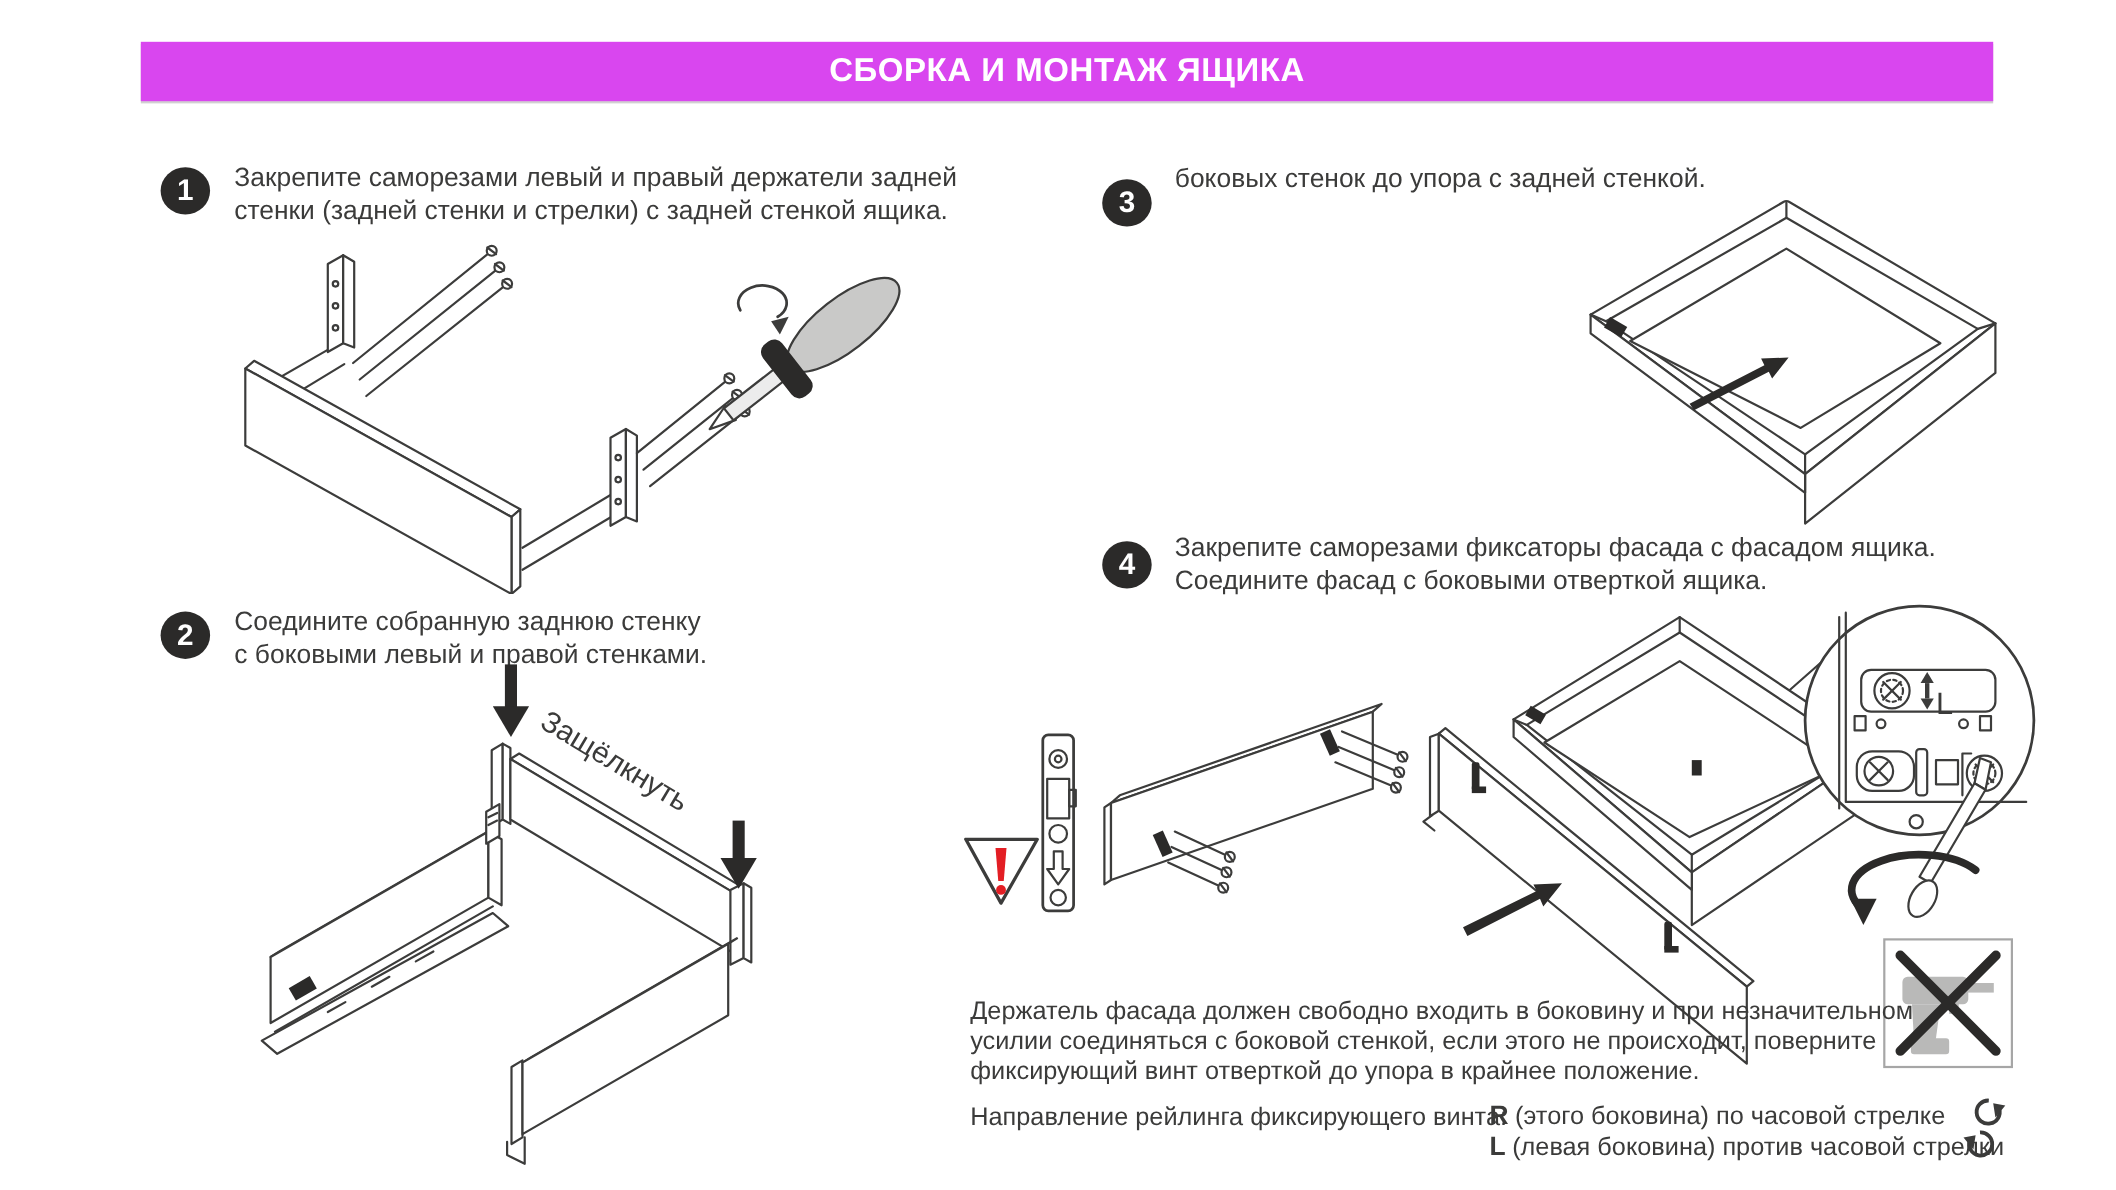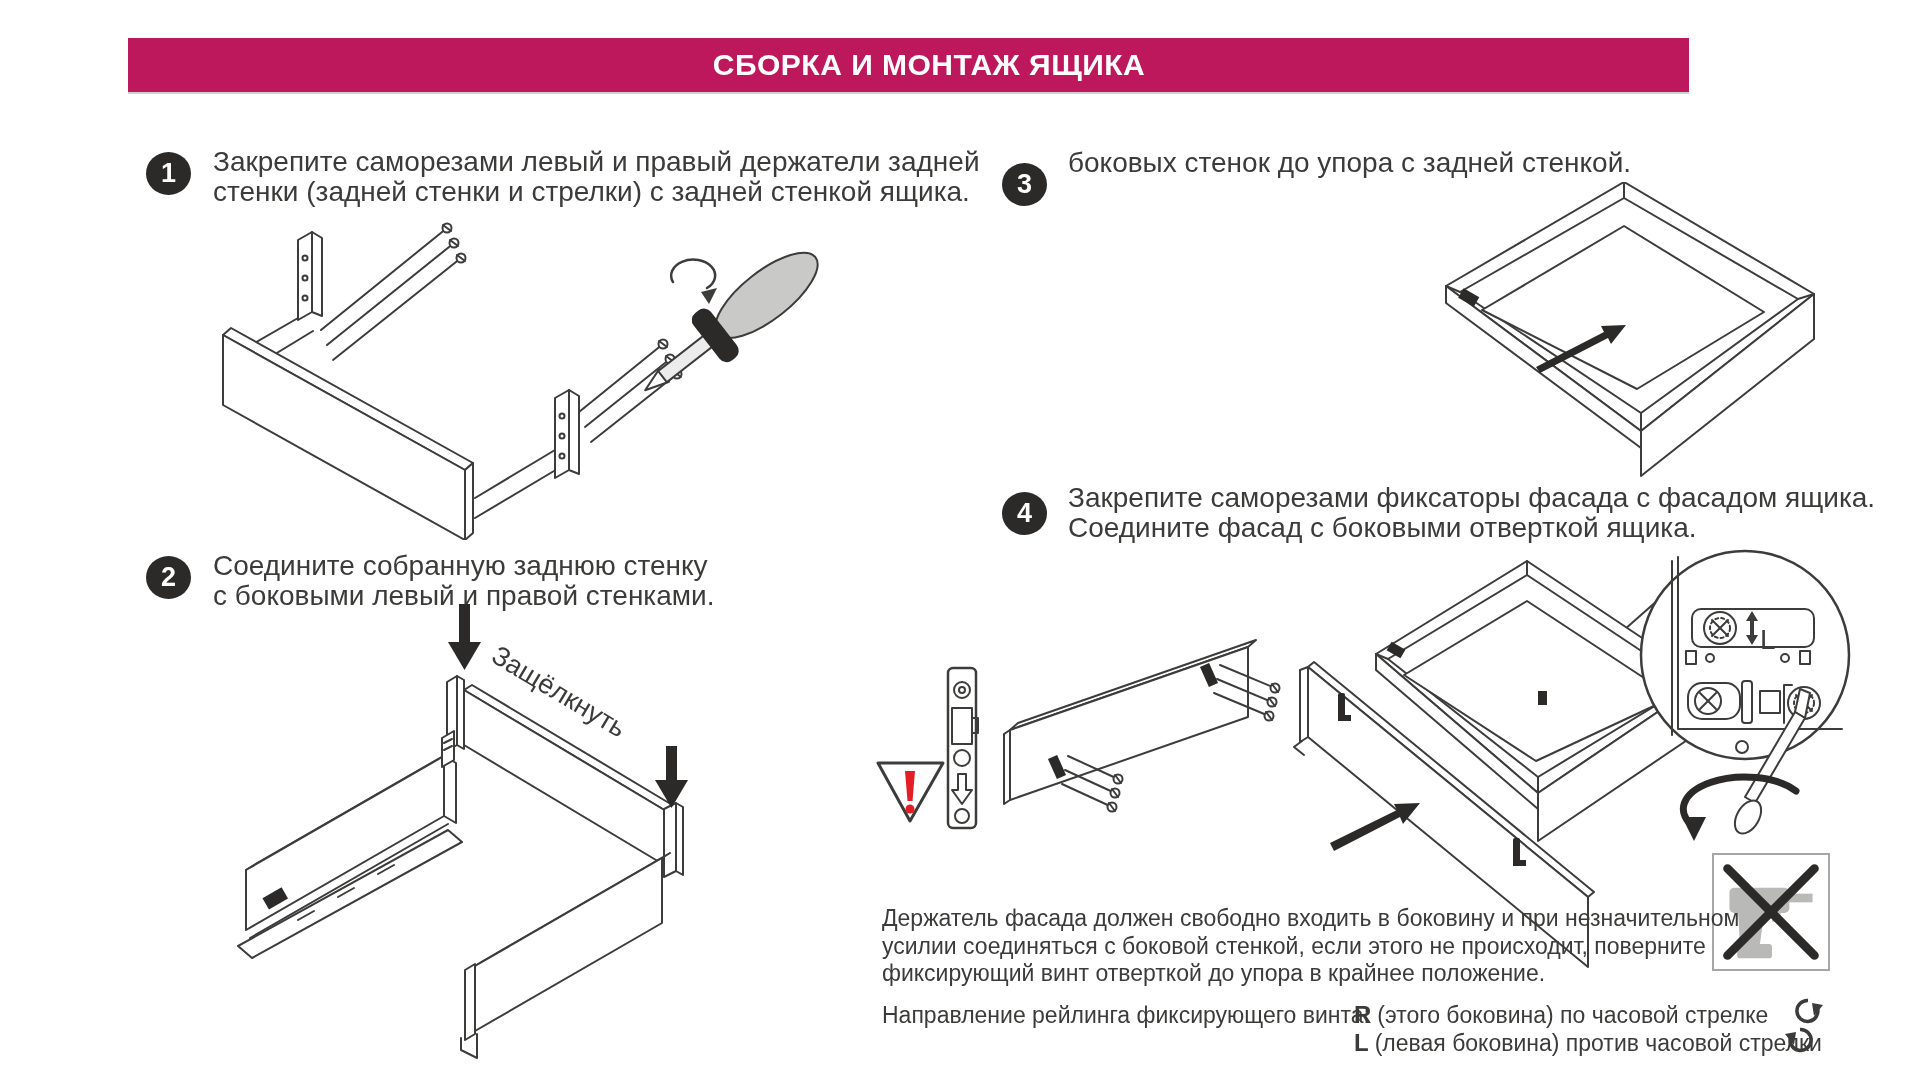--- a/index.html
+++ b/index.html
@@ -1,25 +1,25 @@
 <!DOCTYPE html>
 <html><head>
 <meta charset="utf-8">
 <style>
   html,body{margin:0;padding:0;background:#fff;}
   .page{position:relative;width:1924px;height:1082px;background:#ffffff;overflow:hidden;
         font-family:"Liberation Sans",sans-serif;color:#3b3b3a;}
   .abs{position:absolute;}
-  .titlebar{position:absolute;left:128px;top:38px;width:1520px;height:54px;background:#be185d;
-            display:flex;align-items:center;justify-content:center;box-shadow:0 2px 0 rgba(0,0,0,.18);padding-left:41px;}
+  .titlebar{position:absolute;left:128px;top:38px;width:1684px;height:54px;background:#d946ef;
+            display:flex;align-items:center;justify-content:center;box-shadow:0 2px 0 rgba(0,0,0,.18);}
   .titlebar span{color:#ffffff;font-size:30px;font-weight:bold;letter-spacing:.5px;}
   .badge{position:absolute;width:45px;height:43px;border-radius:50%;background:#2b2a29;
          display:flex;align-items:center;justify-content:center;}
   .badge span{color:#fff;font-size:27px;font-weight:bold;}
-  .step-text{position:absolute;font-size:28px;line-height:30px;white-space:nowrap;}
+  .step-text{position:absolute;font-size:24px;line-height:30px;white-space:nowrap;}
   .note{position:absolute;left:882px;top:905px;font-size:23px;line-height:27.5px;white-space:nowrap;}
   .dir{position:absolute;font-size:23px;white-space:nowrap;}
   .dir .key{font-weight:bold;font-size:24px;}
   .dir .txt{margin-left:6px;}
   .snap{position:absolute;left:502px;top:640px;font-size:27px;color:#3b3b3a;
         transform:rotate(31deg);transform-origin:0 0;white-space:nowrap;}
   .l-mark{position:absolute;left:1760px;top:624px;font-size:28px;color:#3b3b3a;}
   .nodrill{position:absolute;left:1712px;top:853px;width:118px;height:118px;border:2px solid #a6a6a6;
            box-sizing:border-box;background:#fff;}
   svg{display:block;}

